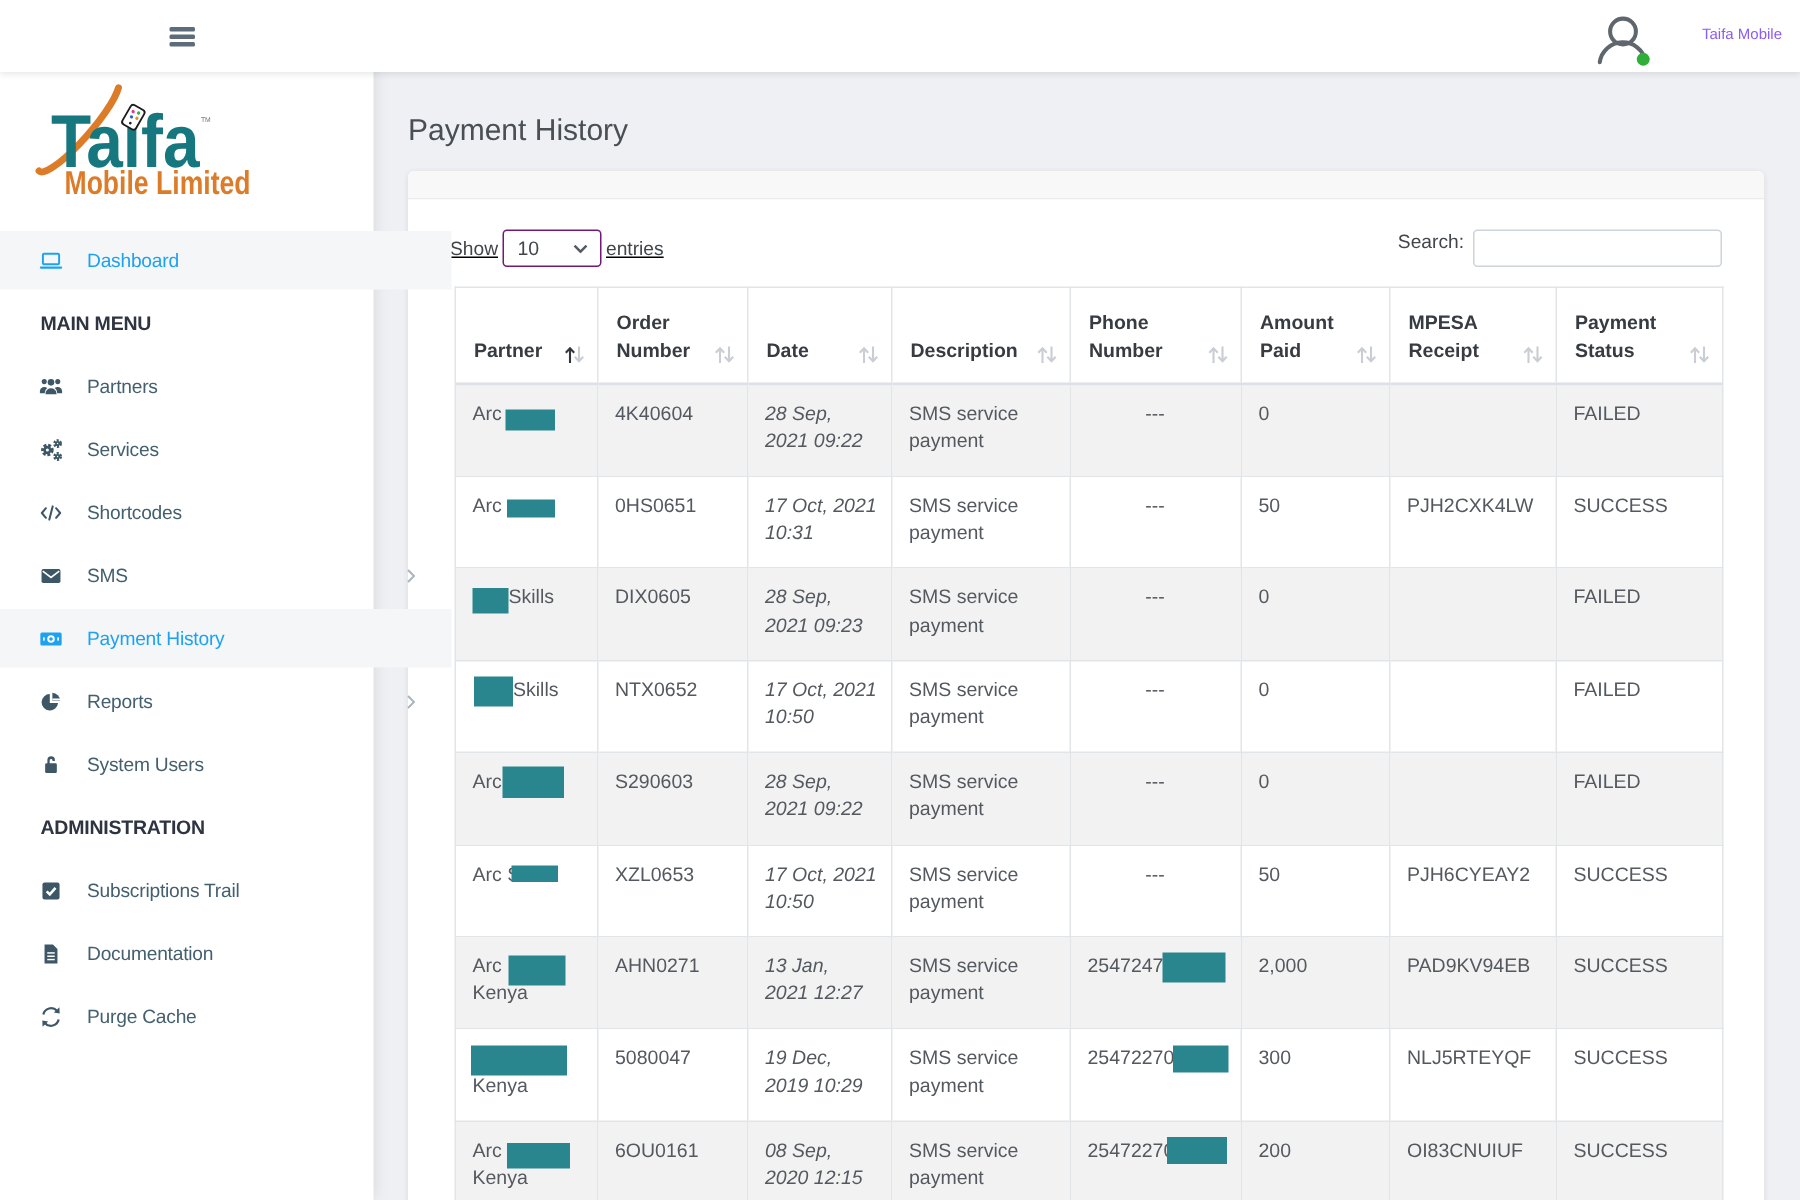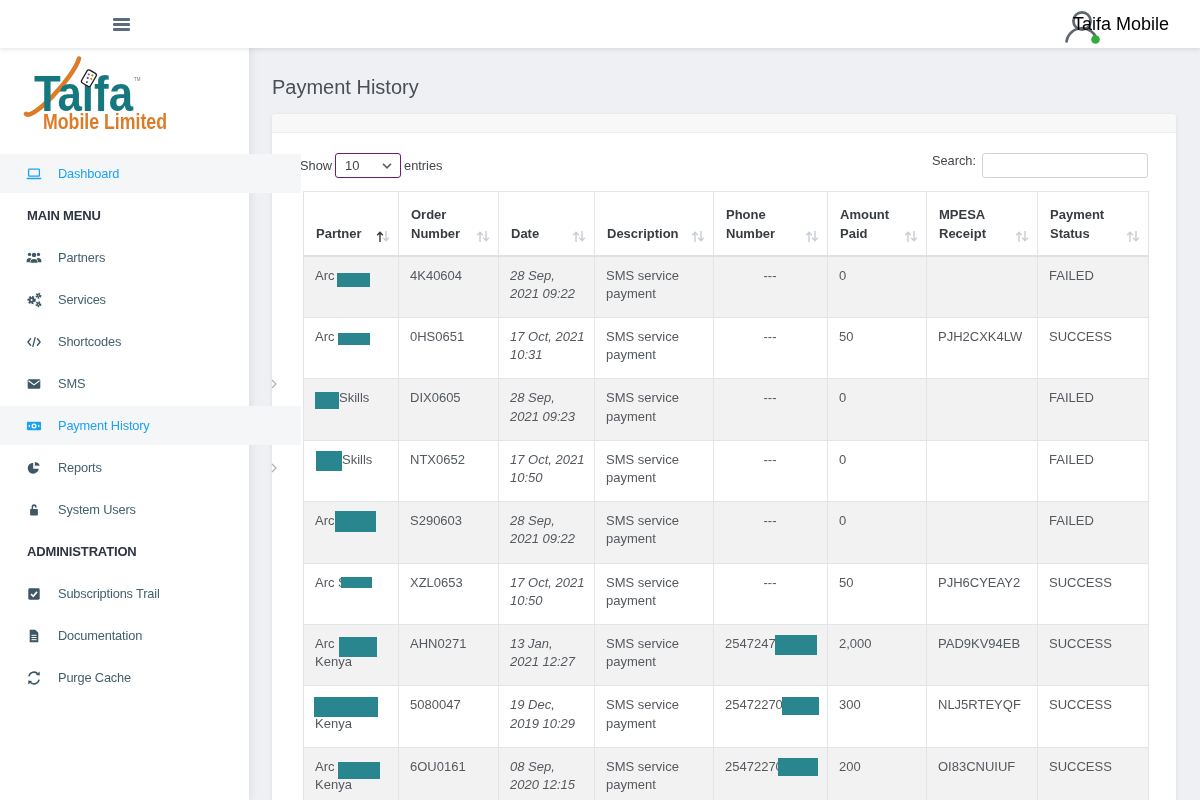--- a/index.html
+++ b/index.html
@@ -2,37 +2,37 @@
 <html><head>
 <meta charset="utf-8">
 <style>
 * { margin:0; padding:0; box-sizing:border-box; }
 html,body { width:1200px; height:800px; overflow:hidden; font-family:"Liberation Sans", sans-serif; background:#eef0f4; }
 .topbar { position:absolute; left:0; top:0; width:1200px; height:48px; background:#fff; z-index:30; box-shadow:0 1px 5px rgba(0,0,0,.12); }
 .burger { position:absolute; left:113px; top:18px; width:17px; }
 .burger div { height:2.5px; background:#5d6c7b; margin-bottom:2.5px; border-radius:1px; }
 .userbox { position:absolute; left:0; top:0; width:1200px; height:48px; }
 .avatar { position:absolute; left:1063px; top:6px; }
-.uname { position:absolute; right:31px; top:0; line-height:48px; font-size:18px; color:#000000; }
+.uname { position:absolute; right:12px; top:0; line-height:48px; font-size:10px; color:#8b5cf6; }
 .sidebar { position:absolute; left:0; top:0; width:249px; height:800px; background:#fff; z-index:20; box-shadow:0 0 10px rgba(0,0,0,.10);padding-left:27px; }
 .logo { position:absolute; left:0; top:48px; width:249px; height:91px; }
 .menu { position:absolute; left:0; top:154px; width:301px; list-style:none;text-align:right; }
 .menu li { height:39px; margin-bottom:3px; position:relative; display:flex; align-items:center; padding-left:26px; font-size:12.8px; letter-spacing:-0.15px; color:#44606e; }
 .menu li.hdr { font-size:13px; font-weight:bold; color:#2e3440; padding-left:27px; }
 .menu li.active { background:#f5f6f7; color:#1ca2f1; }
 .menu li .mi { width:16px; height:16px; margin-right:16px; flex:0 0 16px; display:flex; align-items:center; justify-content:center; }
 .menu li .txt { }
 .menu li .chev { position:absolute; right:24px; top:13px; }
 .main { position:absolute; left:249px; top:48px; width:951px; height:752px; background:#eef0f4; }
 h1.title { position:absolute; left:23px; top:28px; font-size:20px; font-weight:400; color:#4a4f55; }
 .card { position:absolute; left:23px; top:66px; width:904px; height:720px; background:#fff; border-radius:4px; box-shadow:0 1px 4px rgba(0,0,0,.09); }
 .card-hd { height:19px; background:#f8f8f8; border-bottom:1px solid #ececec; border-radius:4px 4px 0 0; }
 .controls { position:absolute; left:0; top:19px; width:904px; height:58px; }
 .lab { font-size:12.8px; color:#41464c; }
-.showwrap { position:absolute; left:28px; top:20px; display:flex; align-items:center; }
+.showwrap { position:absolute; left:28px; top:20px; display:flex; align-items:center;text-decoration:underline; }
 span.sel { position:relative; display:inline-block; width:66px; height:25px; margin:0 3px; border:1px solid #701a75; border-radius:3px; background:#fff; }
 .selt { position:absolute; left:9px; top:4px; font-size:13px; color:#41464c; }
 .selc { position:absolute; right:8px; top:9px; }
 .searchwrap { position:absolute; right:28px; top:20px; display:flex; align-items:flex-start; }
 input.srch { width:166px; height:25px; margin-left:6px; border:1px solid #ced4da; border-radius:3px; background:#fff; }
 table.dt { position:absolute; left:31px; top:77px; border-collapse:collapse; table-layout:fixed; width:845px; font-size:13.5px; }
 table.dt th, table.dt td { border:1px solid #e2e5e8; line-height:19px; }
 table.dt td { line-height:18.2px; font-size:13px; }
 table.dt th { border-bottom:2px solid #dde0e4; vertical-align:bottom; text-align:left; padding:12px 18px 12px 12px; font-size:13px; color:#363c42; font-weight:bold; position:relative; height:64px; }
 table.dt td { vertical-align:top; padding:10px 12px 14px 11px; color:#54595f; position:relative; height:60px; }

